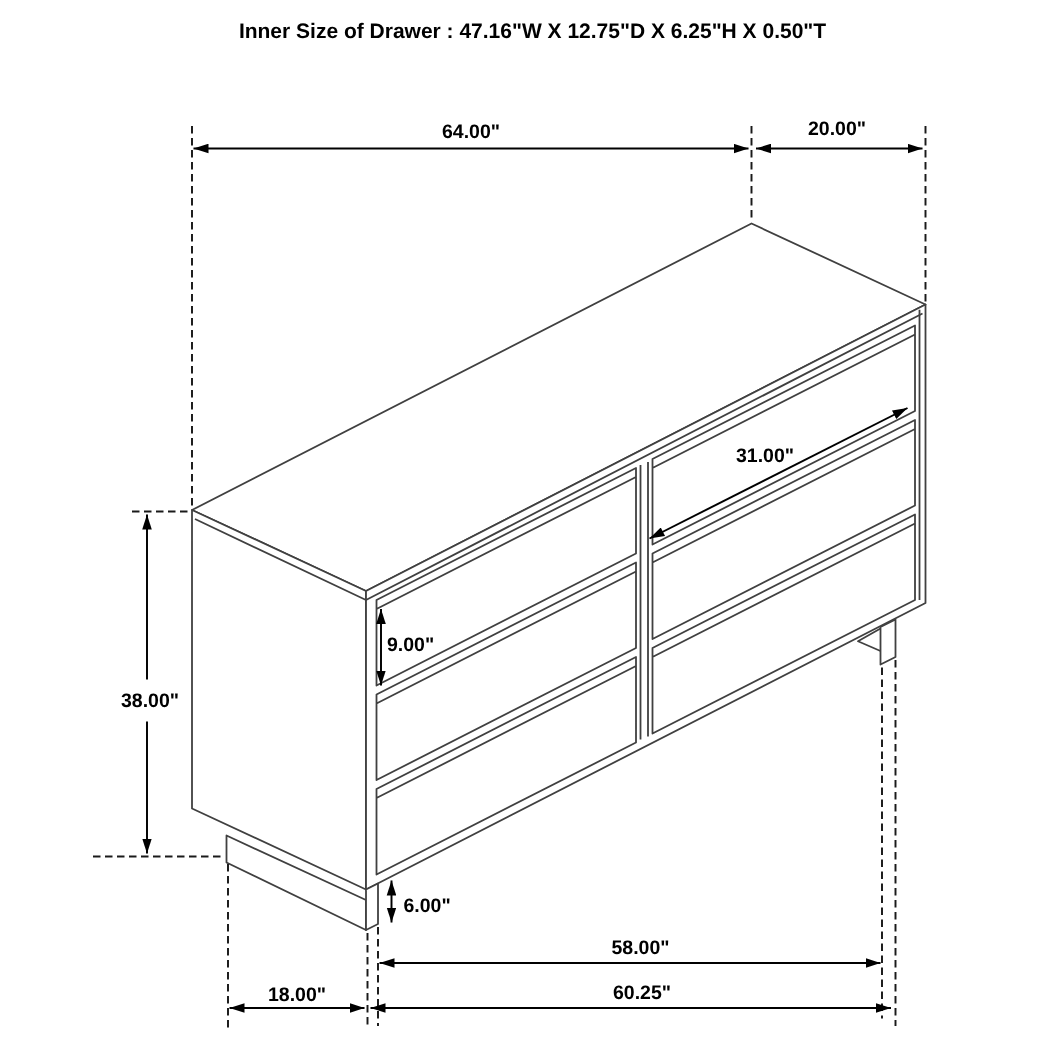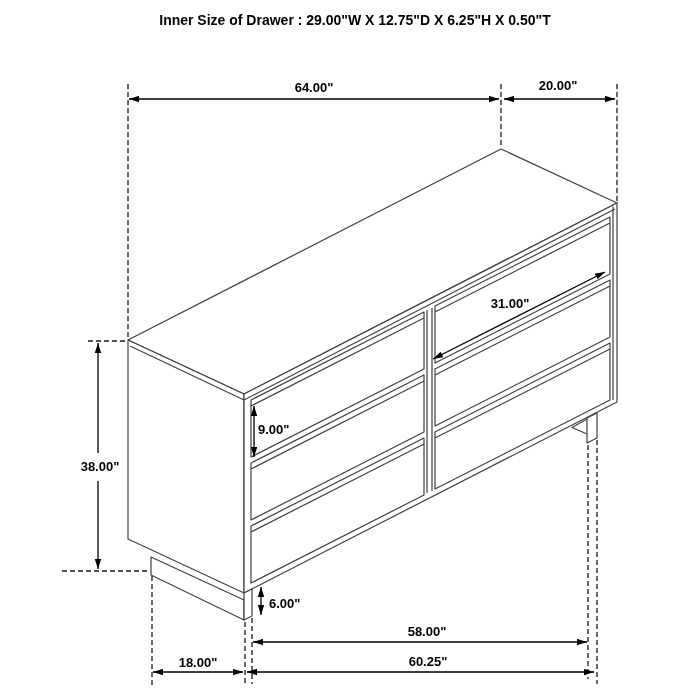--- a/index.html
+++ b/index.html
@@ -29,21 +29,21 @@
     color: #000;
     white-space: nowrap;
   }
   .dim-label.centered { transform: translateX(-50%); }
 </style>
 </head>
 <body>
 
 <div class="canvas">
 
-  <div class="page-title">Inner Size of Drawer : 29.00"W X 12.75"D X 6.25"H X 0.50"T</div>
+  <div class="page-title">Inner Size of Drawer : 47.16"W X 12.75"D X 6.25"H X 0.50"T</div>
 
   <svg class="drawing-svg" width="700" height="700" viewBox="0 0 700 700">
     <defs>
       <marker id="mEnd" orient="auto" markerUnits="userSpaceOnUse" markerWidth="12" markerHeight="8" refX="10" refY="3.2">
         <path d="M0,0 L10,3.2 L0,6.4 Z" fill="#000"></path>
       </marker>
       <marker id="mStart" orient="auto" markerUnits="userSpaceOnUse" markerWidth="12" markerHeight="8" refX="1" refY="3.2">
         <path d="M11,0 L1,3.2 L11,6.4 Z" fill="#000"></path>
       </marker>
     </defs>

